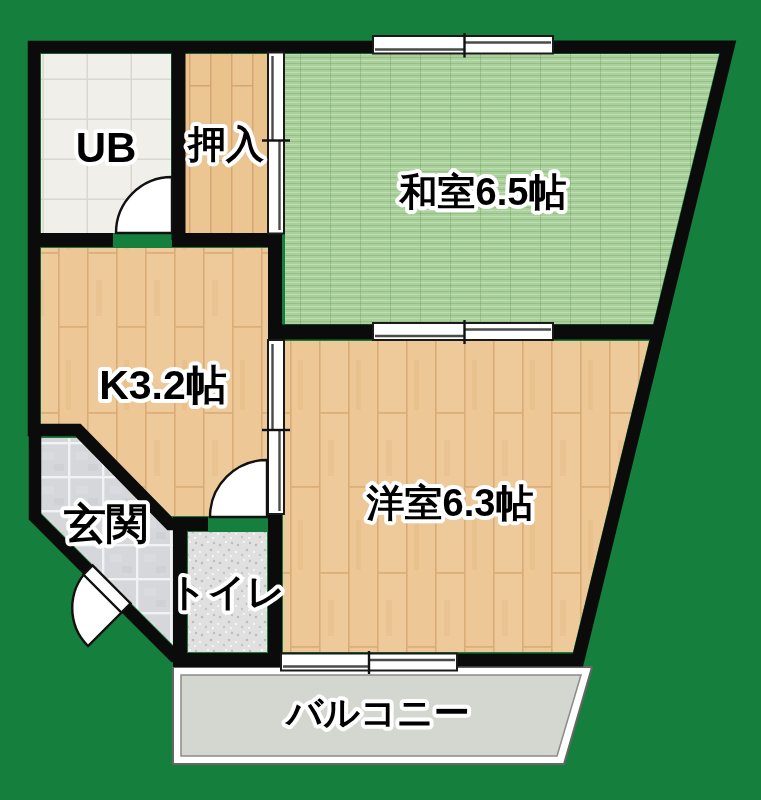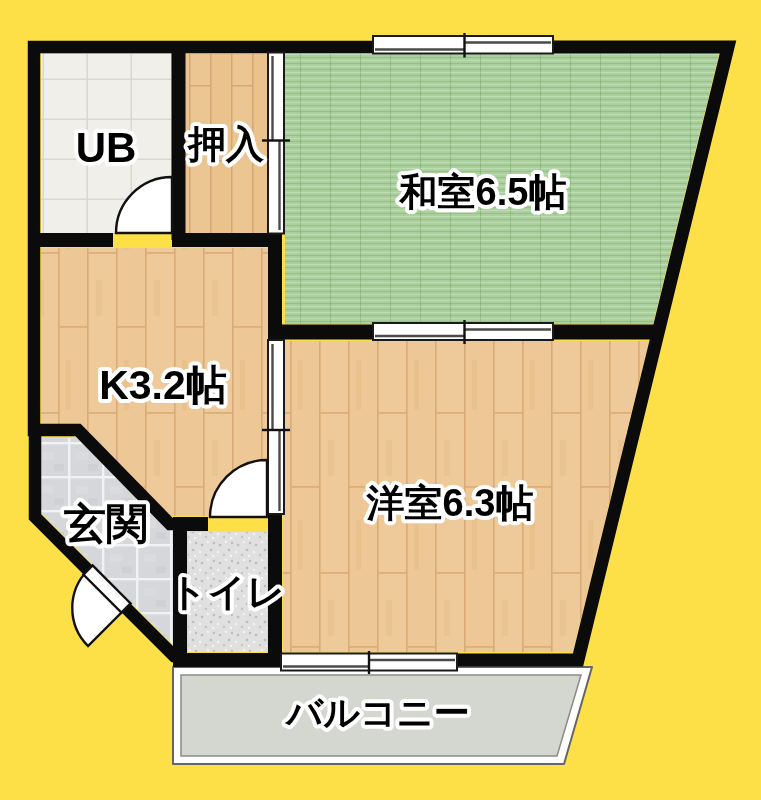--- a/index.html
+++ b/index.html
@@ -1,16 +1,16 @@
 <!DOCTYPE html>
 <html><head>
 <meta charset="utf-8">
 <style>
   html,body{margin:0;padding:0;background:#fff;}
-  #stage{position:relative;width:761px;height:800px;background:#fde047;overflow:hidden;}
+  #stage{position:relative;width:761px;height:800px;background:#15803d;overflow:hidden;}
   svg{display:block;}
   .lbl{
     font-family:"Liberation Sans", sans-serif;
     font-weight:600;
     fill:#000;
     stroke:#ffffff;
     stroke-width:8px;
     paint-order:stroke;
     stroke-linejoin:round;
     text-anchor:middle;

